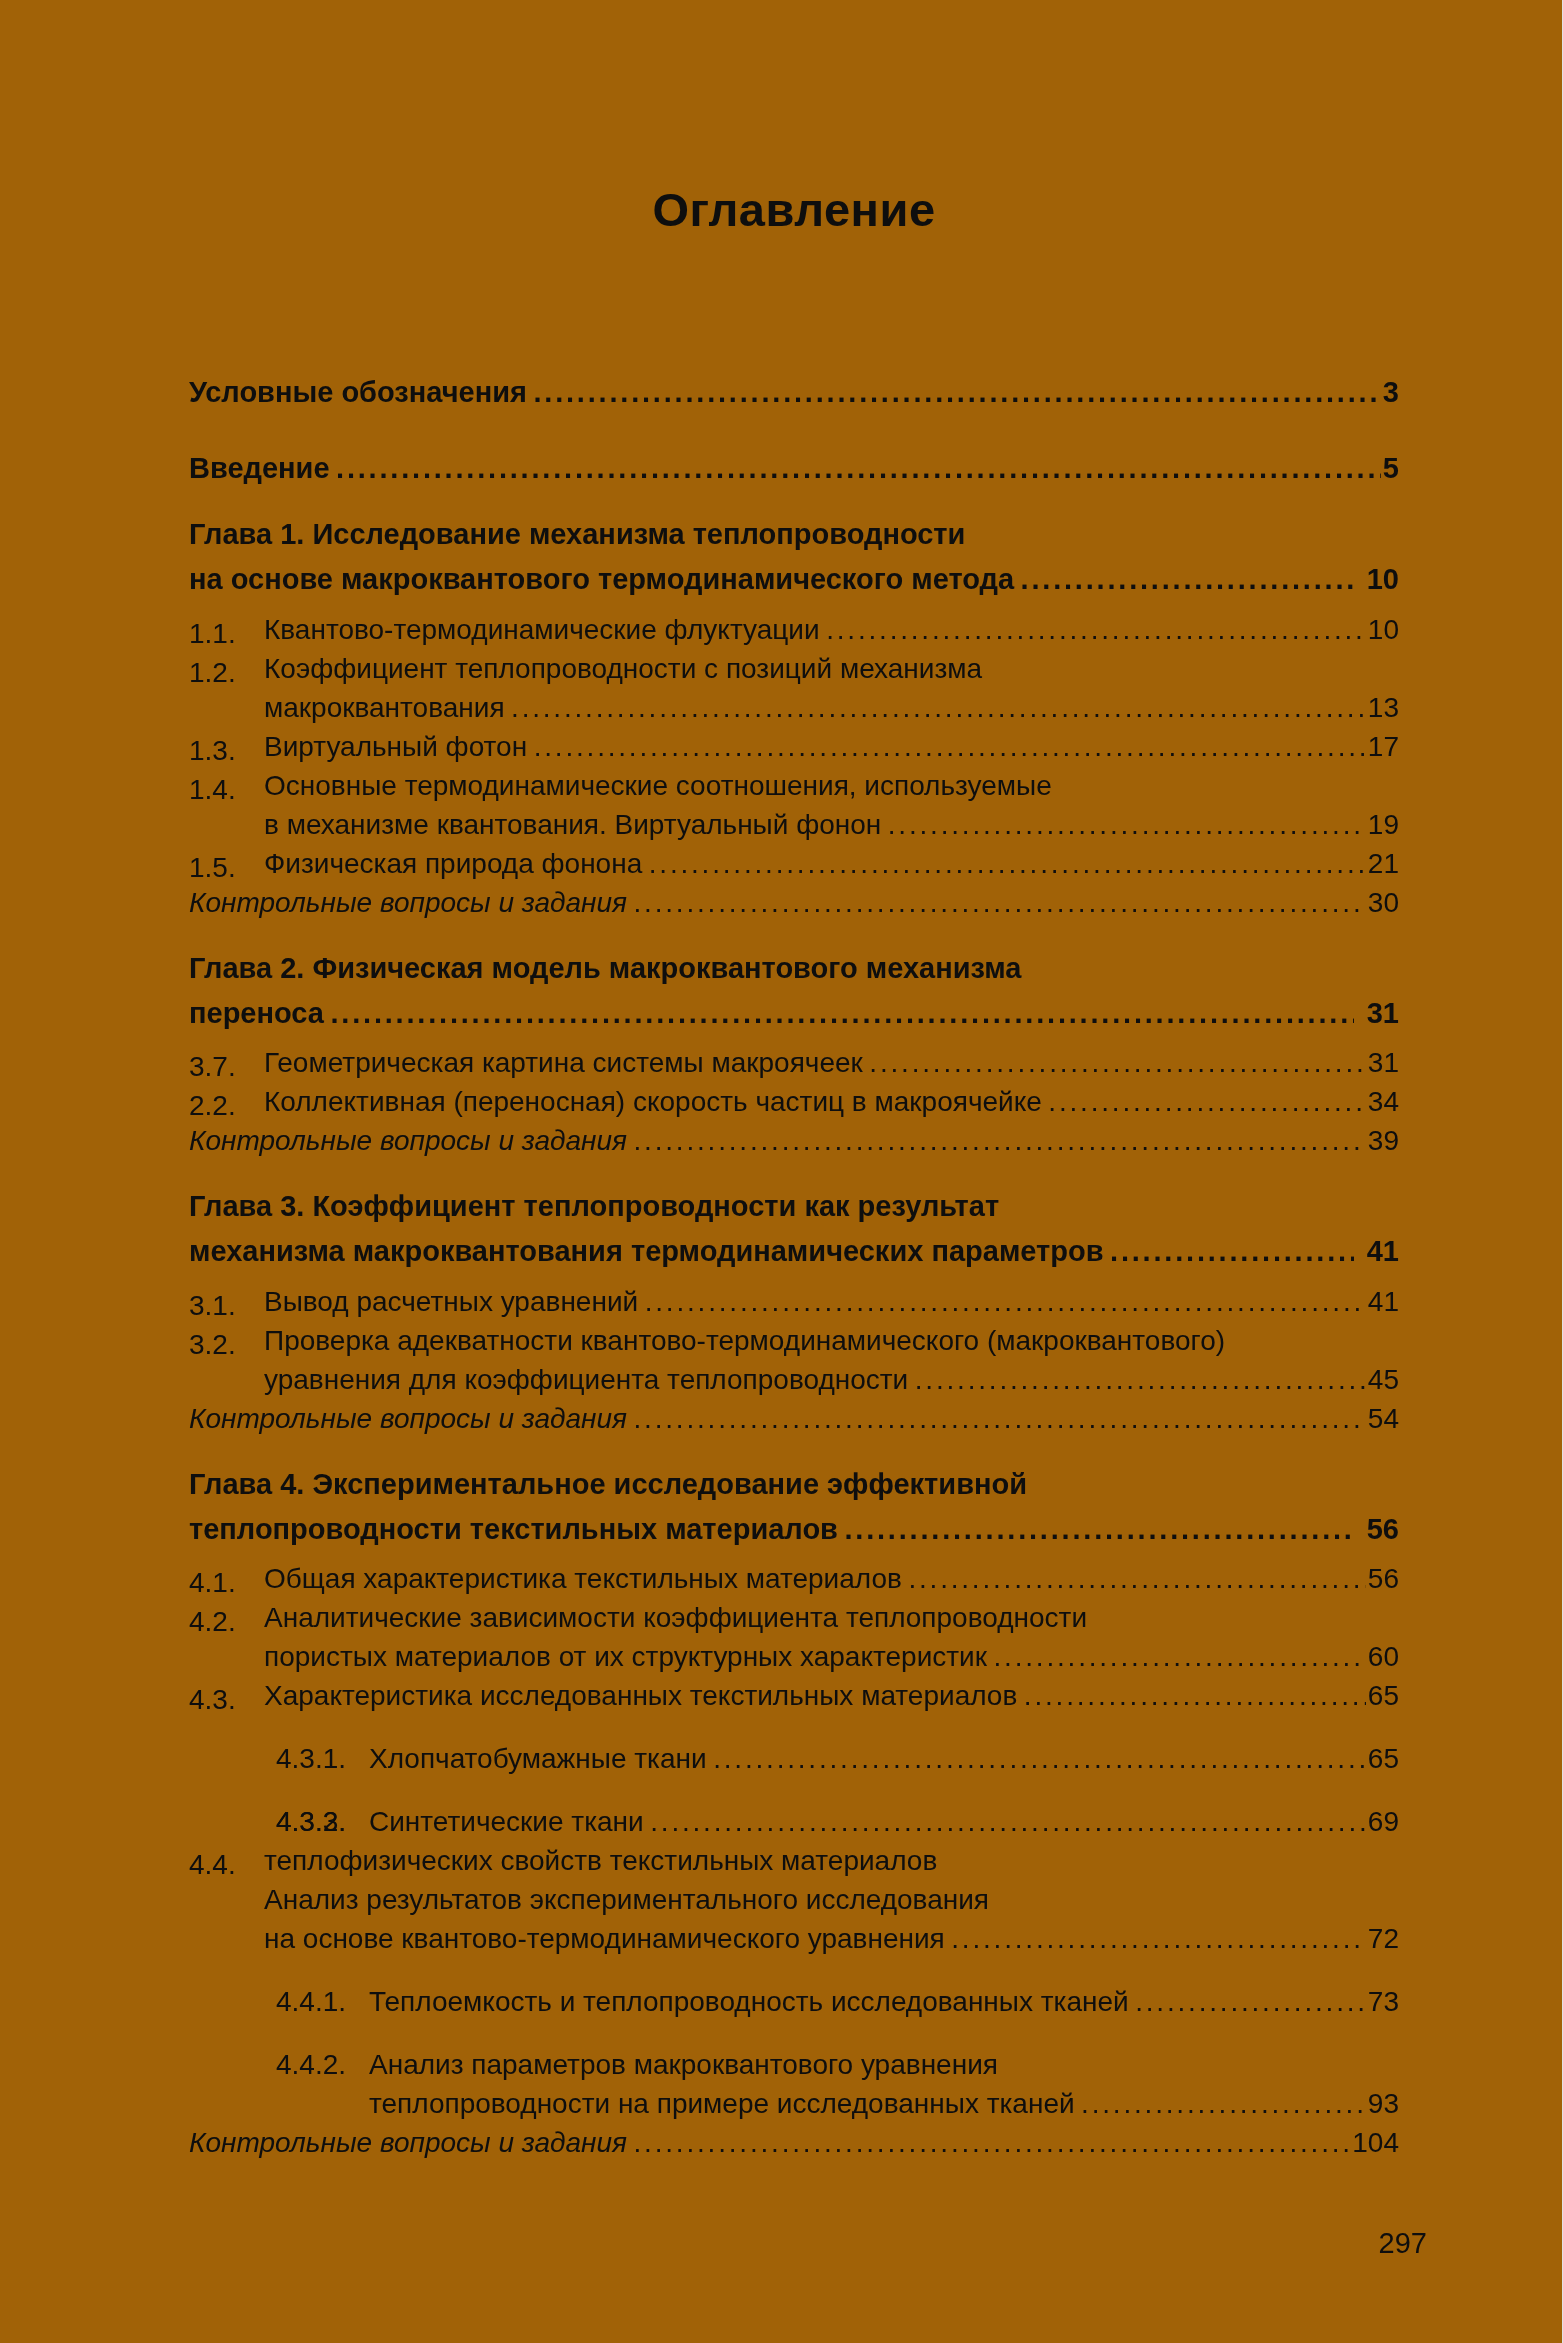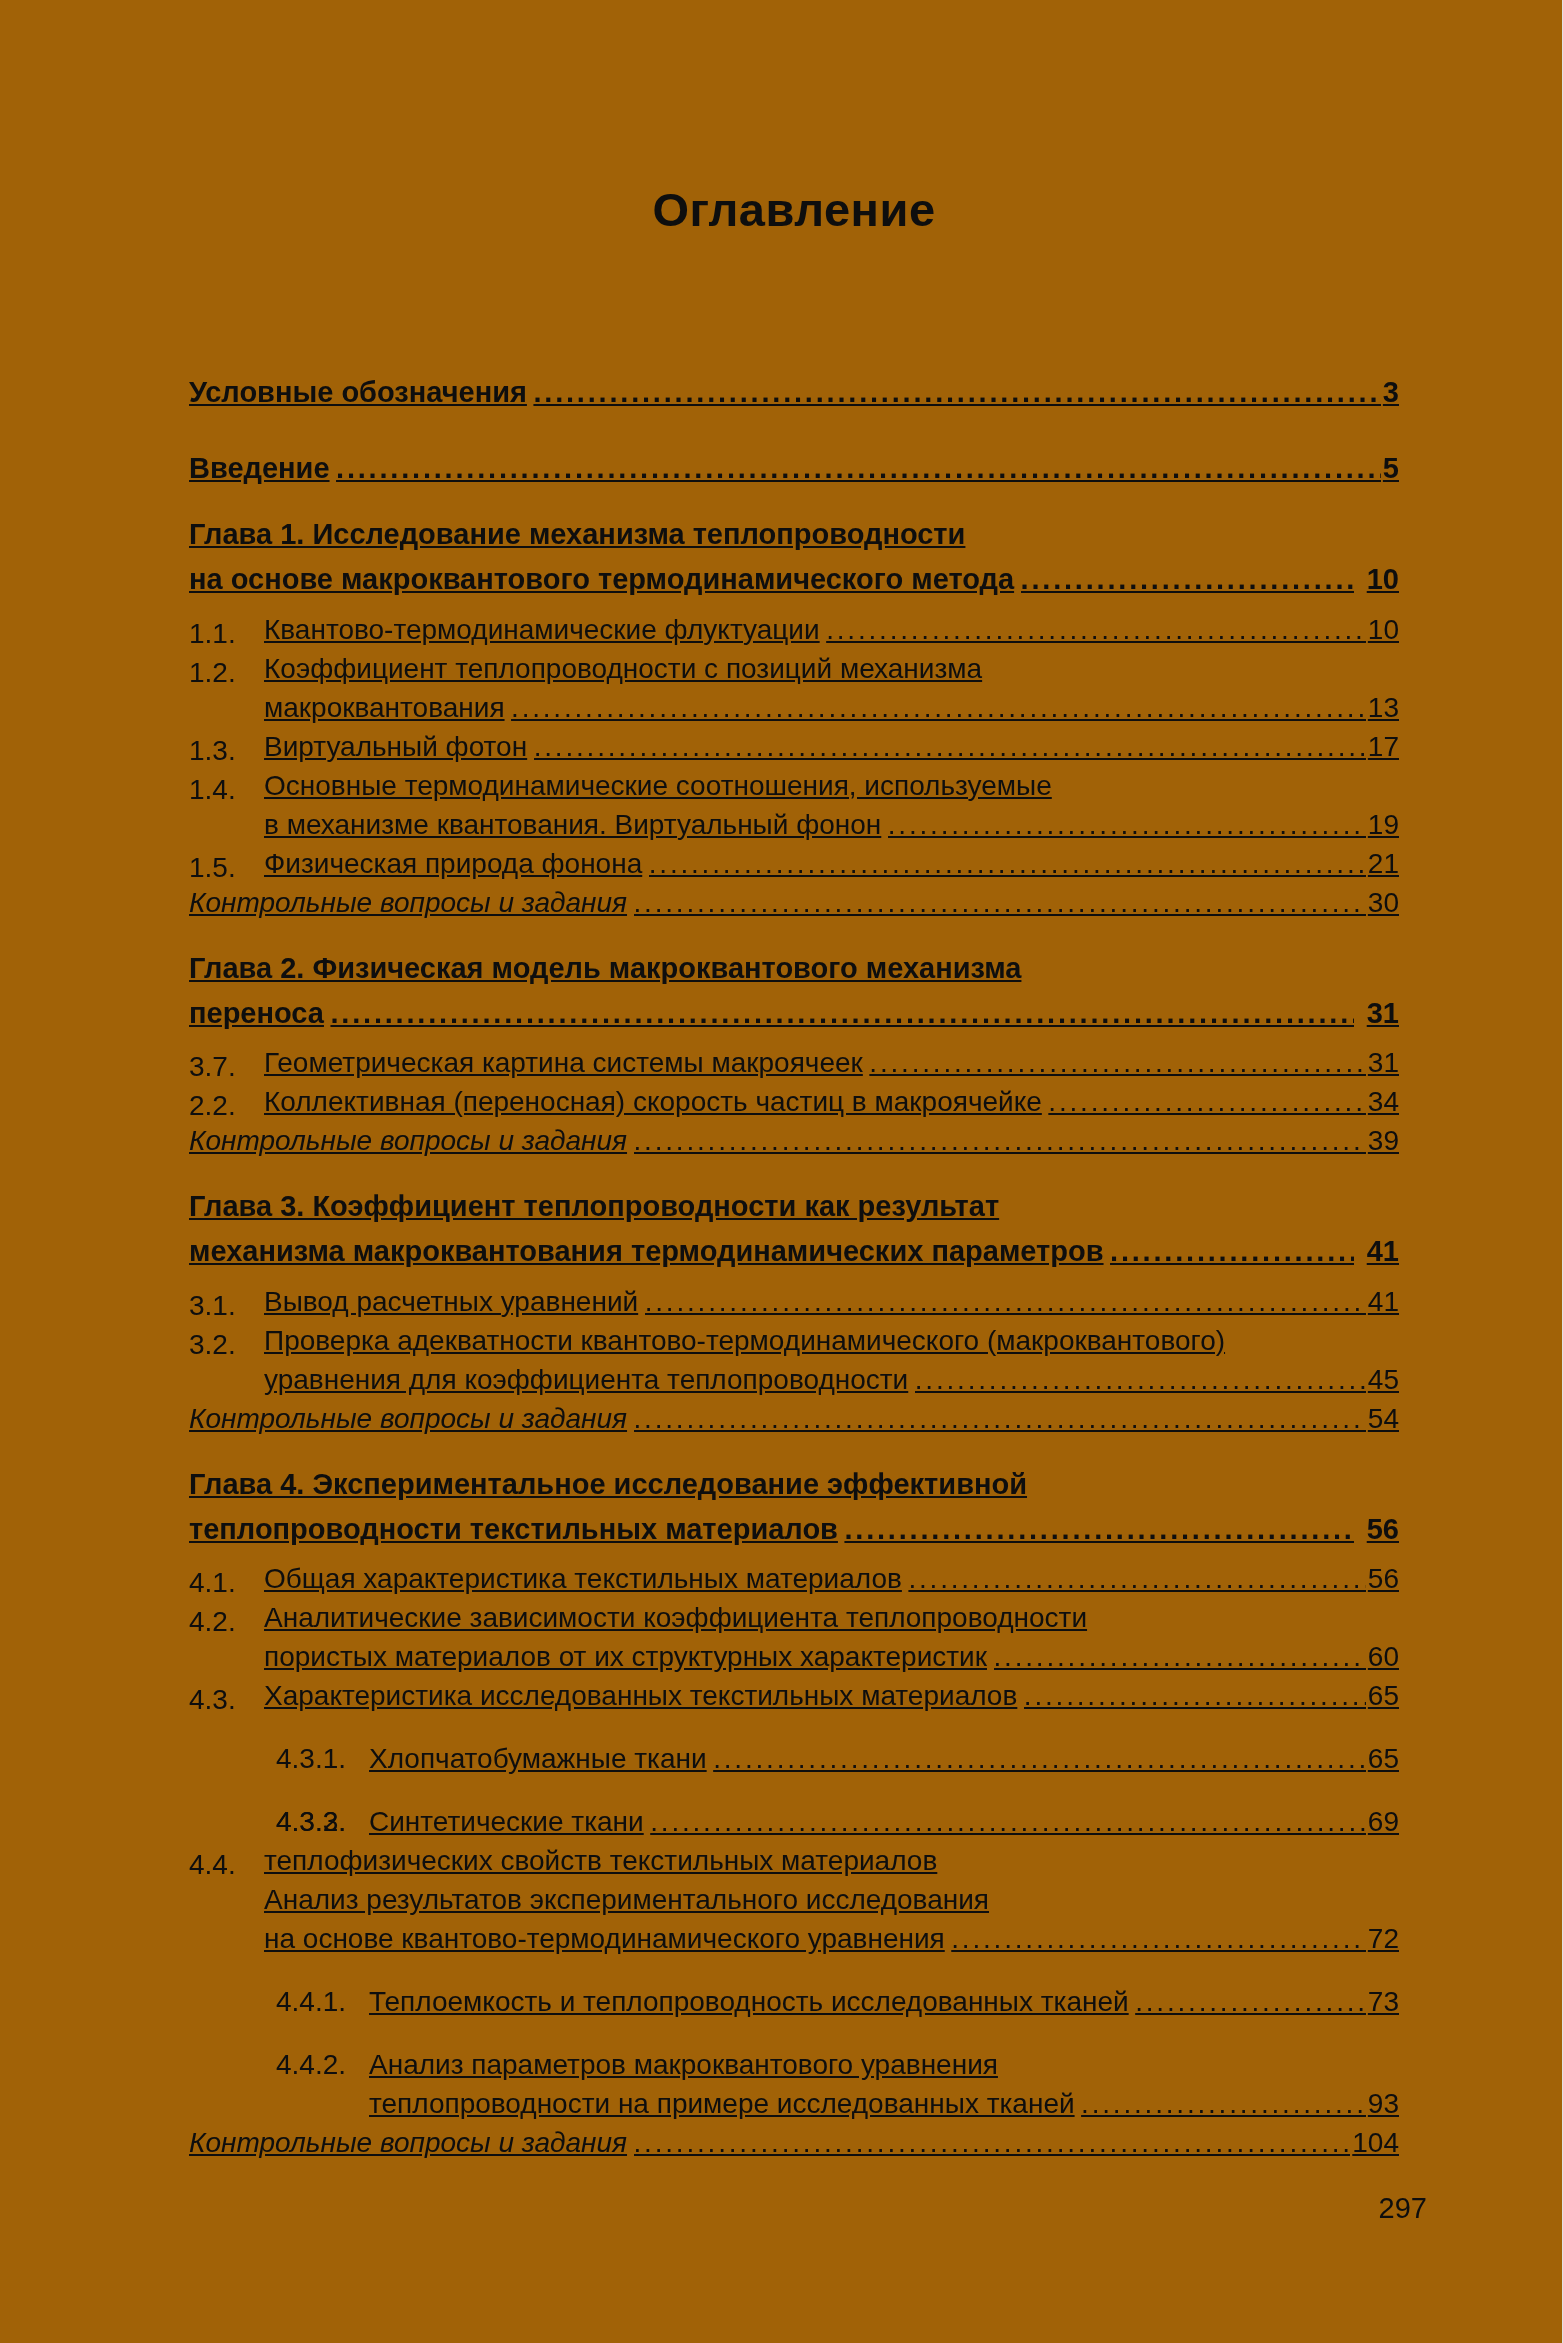--- a/index.html
+++ b/index.html
@@ -23,21 +23,21 @@
     margin: 183px 163px 136px 189px;
     text-align: center;
     font-size: 47px;
     line-height: 54px;
     font-weight: 700;
     letter-spacing: 0.5px;
   }
   .toc { margin: 0 163px 0 189px; }
 
   .entry { position: relative; font-size: 28px; line-height: 39px; }
-  .entry .line { white-space: nowrap; text-decoration: underline; }
+  .entry .line { white-space: nowrap; }
   .entry .line.last { display: flex; align-items: baseline; }
   .txt { flex: 0 0 auto; }
   .leader {
     flex: 1 1 0;
     min-width: 22.4px;
     overflow: hidden;
     white-space: nowrap;
     margin: 0 1.9px 0 6.5px;
   }
   .leader::before {
@@ -59,21 +59,21 @@
 
   .item { padding-left: 75px; }
   .item > .num { position: absolute; left: 0; top: 4px; }
 
   .subitem { padding-left: 180px; margin-top: 24px; }
   .subitem > .num { position: absolute; left: 87px; top: 0; }
 
   .questions .txt { font-style: italic; }
 
   .folio {
-    margin: 30px 135px 0 0;
+    margin: 65px 135px 0 0;
     text-align: right;
     font-size: 29px;
   }
 </style>
 </head>
 <body>
 
 <div class="page">
   <h1 class="title">Оглавление</h1>
   <div class="toc" id="toc">

